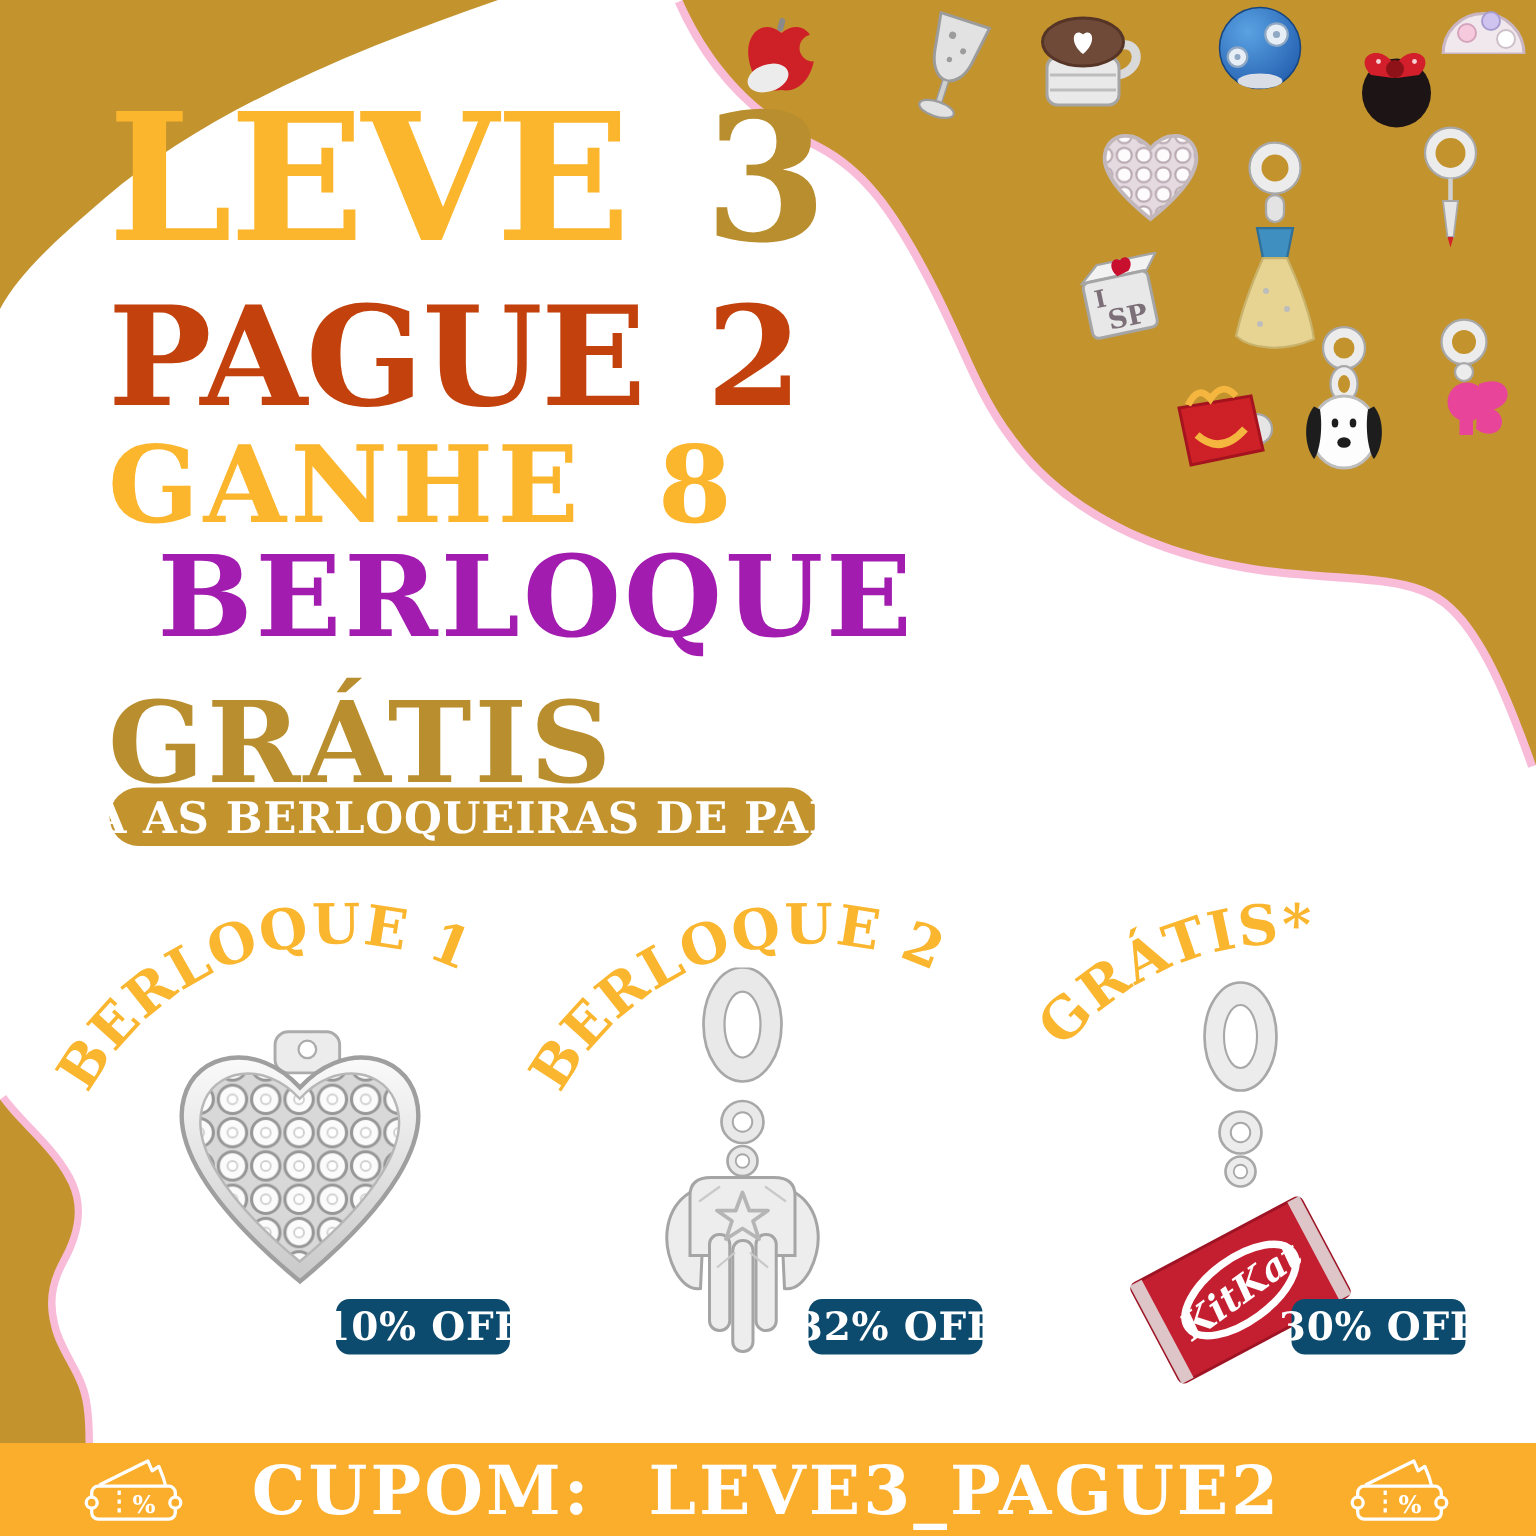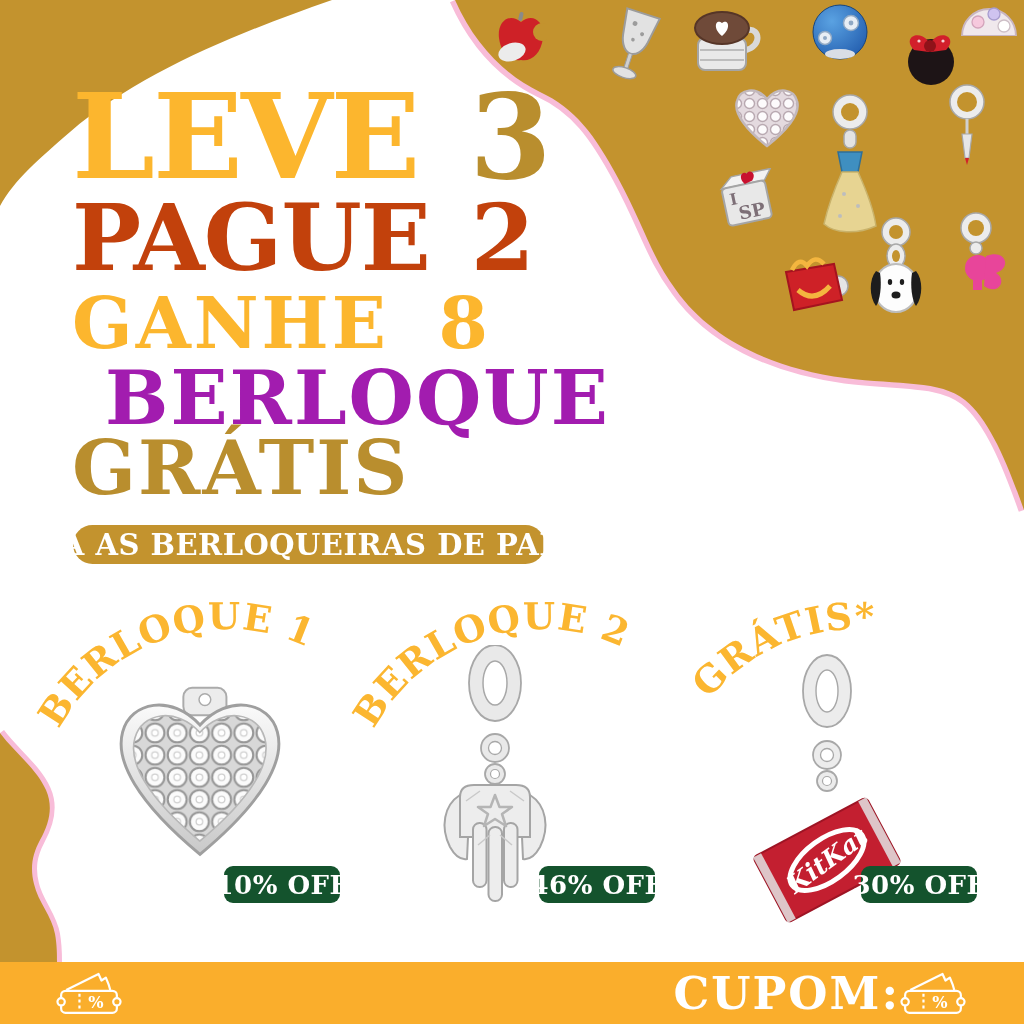--- a/index.html
+++ b/index.html
@@ -5,53 +5,53 @@
   html,body{margin:0;padding:0;background:#ffffff;}
   .canvas{
     position:relative;width:1024px;height:1024px;overflow:hidden;background:#ffffff;
     font-family:"DejaVu Serif","Liberation Serif",serif;
   }
   svg{display:block;}
   .bg-shapes{position:absolute;left:0;top:0;width:1024px;height:1024px;}
   .charm{position:absolute;}
   
   .hl{position:absolute;left:72px;line-height:1;font-weight:bold;white-space:nowrap;}
-  .hl-1{top:78px;font-size:118px;letter-spacing:-2px;word-spacing:12px;color:#FCB62E;}
+  .hl-1{top:60px;font-size:118px;letter-spacing:-2px;word-spacing:12px;color:#FCB62E;}
   .hl-1 .qty{color:#B98E2E;}
   .hl-2{top:192px;font-size:92px;letter-spacing:-1px;word-spacing:10px;color:#c2410c;}
   .hl-3{top:288px;font-size:71px;letter-spacing:3px;word-spacing:22px;color:#FCB62E;}
   .hl-4{top:361px;font-size:75px;letter-spacing:2px;color:#a21caf;margin-left:33px;}
-  .hl-5{top:431px;font-size:75px;letter-spacing:2px;color:#B98E2E;}
+  .hl-5{top:458px;font-size:75px;letter-spacing:2px;color:#B98E2E;}
   .tagline-pill{
     position:absolute;left:73px;top:525px;width:472px;height:39px;border-radius:27px;
     background:#C3932E;color:#fff;font-weight:bold;font-size:29px;letter-spacing:.5px;
     display:flex;align-items:center;justify-content:center;white-space:nowrap;
   }
   
   .product{position:absolute;top:595px;width:310px;height:345px;}
   .p1{left:45px;} .p2{left:360px;} .p3{left:675px;}
   .arc-label{position:absolute;left:0;top:0;width:310px;height:150px;overflow:visible;}
   .arc-label text{font-family:"DejaVu Serif","Liberation Serif",serif;font-weight:bold;fill:#FBB630;font-size:37px;letter-spacing:1px;}
   .charm-img{position:absolute;}
   .badge{
-    position:absolute;top:271px;width:116px;height:37px;border-radius:9px;background:#14532d;
+    position:absolute;top:271px;width:116px;height:37px;border-radius:9px;background:#0c4a6e;
     color:#fff;font-weight:bold;font-size:26px;display:flex;align-items:center;justify-content:center;
     white-space:nowrap;letter-spacing:.5px;
   }
   .p1 .badge{left:179px;} .p2 .badge{left:179px;} .p3 .badge{left:186px;}
   
   .coupon-bar{
     position:absolute;left:0;top:962px;width:1024px;height:62px;background:#FAAE2C;
     display:flex;align-items:center;color:#fff;
   }
   .coupon-bar .ticket{width:66px;height:52px;flex:0 0 auto;}
   .ticket-left{margin-left:56px;}
   .ticket-right{margin-right:58px;}
   .coupon-text{
-    flex:1 1 auto;display:flex;align-items:center;justify-content:flex-end;gap:38px;
+    flex:1 1 auto;display:flex;align-items:center;justify-content:center;gap:38px;
     font-weight:bold;font-size:45px;letter-spacing:2px;white-space:nowrap;
   }
 </style>
 </head>
 <body>
 
 <div class="canvas">
 
   <svg class="bg-shapes" viewBox="0 0 1024 1024">
     <defs>
@@ -258,21 +258,21 @@
         <rect x="43" y="178" width="13.5" height="64" rx="6.5" fill="#ededed" stroke="#a5a5a5" stroke-width="2"></rect>
         <rect x="58.5" y="182" width="13.5" height="74" rx="6.5" fill="#ededed" stroke="#a5a5a5" stroke-width="2"></rect>
         <rect x="74" y="178" width="13.5" height="64" rx="6.5" fill="#ededed" stroke="#a5a5a5" stroke-width="2"></rect>
         <path d="M65,150 L69.5,162 L82,162 L72,169 L76,181 L65,174 L54,181 L58,169 L48,162 L60.5,162 Z" fill="none" stroke="#b5b5b5" stroke-width="2.5" stroke-linejoin="round"></path>
         <line x1="36" y1="156" x2="50" y2="146" stroke="#c9c9c9" stroke-width="1.5"></line>
         <line x1="80" y1="146" x2="94" y2="156" stroke="#c9c9c9" stroke-width="1.5"></line>
         <line x1="48" y1="200" x2="60" y2="190" stroke="#c9c9c9" stroke-width="1.5"></line>
         <line x1="70" y1="190" x2="82" y2="200" stroke="#c9c9c9" stroke-width="1.5"></line>
       </svg>
     </div>
-    <div class="badge">46% OFF</div>
+    <div class="badge">32% OFF</div>
   </section>
 
   <section class="product p3">
     <svg class="arc-label" viewBox="0 0 310 150">
       <path id="arc3" d="M 12,138 A 190,190 0 0 1 262,52" fill="none"></path>
       <text><textPath href="#arc3" startOffset="40">GRÁTIS*</textPath></text>
     </svg>
     <div class="charm-img" style="left:72px;top:58px;width:160px;height:280px;">
       <svg viewBox="0 0 160 280" width="160" height="280">
         <ellipse cx="80" cy="38" rx="24" ry="36" fill="#ececec" stroke="#a8a8a8" stroke-width="1.8"></ellipse>
@@ -299,20 +299,21 @@
     <svg class="ticket ticket-left" viewBox="0 0 90 62">
       <path d="M14,27 L58,5 L62,14 L68,10 L72,20 L74,27" fill="none" stroke="#ffffff" stroke-width="3" stroke-linejoin="round"></path>
       <rect x="7" y="28" width="76" height="30" rx="6" fill="none" stroke="#ffffff" stroke-width="3"></rect>
       <circle cx="7" cy="43" r="5" fill="#FAAE2C" stroke="#ffffff" stroke-width="3"></circle>
       <circle cx="83" cy="43" r="5" fill="#FAAE2C" stroke="#ffffff" stroke-width="3"></circle>
       <line x1="32" y1="32" x2="32" y2="54" stroke="#ffffff" stroke-width="3" stroke-dasharray="4 4"></line>
       <text x="44" y="52" font-family="DejaVu Serif, serif" font-weight="bold" font-size="22" fill="#ffffff">%</text>
     </svg>
     <div class="coupon-text">
       <span>CUPOM:</span>
+      <span>LEVE3_PAGUE2</span>
     </div>
     <svg class="ticket ticket-right" viewBox="0 0 90 62">
       <path d="M14,27 L58,5 L62,14 L68,10 L72,20 L74,27" fill="none" stroke="#ffffff" stroke-width="3" stroke-linejoin="round"></path>
       <rect x="7" y="28" width="76" height="30" rx="6" fill="none" stroke="#ffffff" stroke-width="3"></rect>
       <circle cx="7" cy="43" r="5" fill="#FAAE2C" stroke="#ffffff" stroke-width="3"></circle>
       <circle cx="83" cy="43" r="5" fill="#FAAE2C" stroke="#ffffff" stroke-width="3"></circle>
       <line x1="32" y1="32" x2="32" y2="54" stroke="#ffffff" stroke-width="3" stroke-dasharray="4 4"></line>
       <text x="44" y="52" font-family="DejaVu Serif, serif" font-weight="bold" font-size="22" fill="#ffffff">%</text>
     </svg>
   </div>

